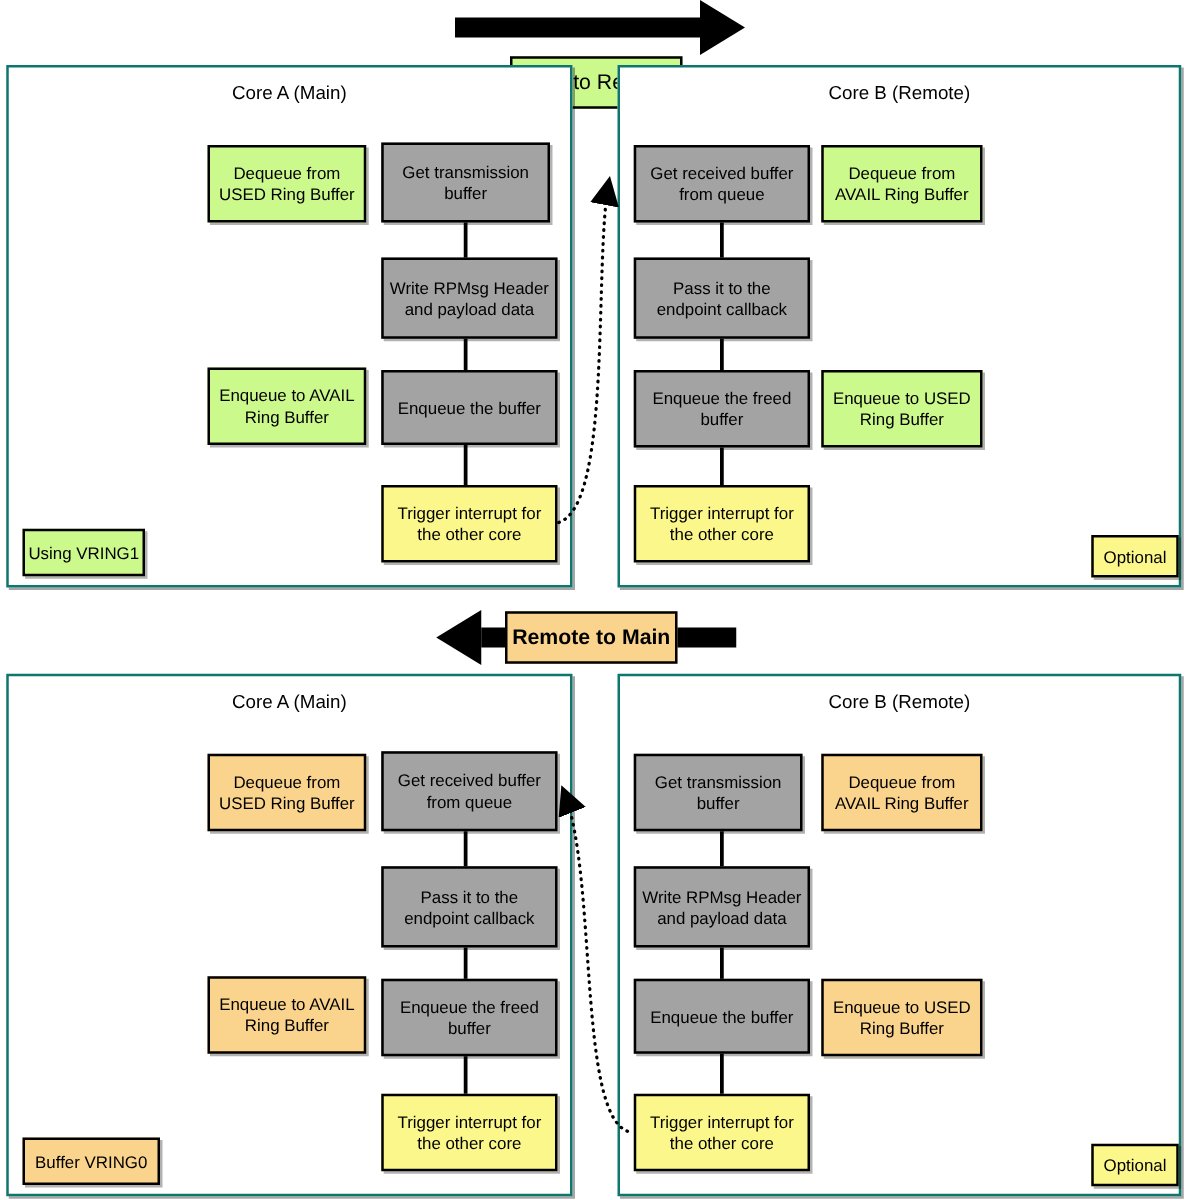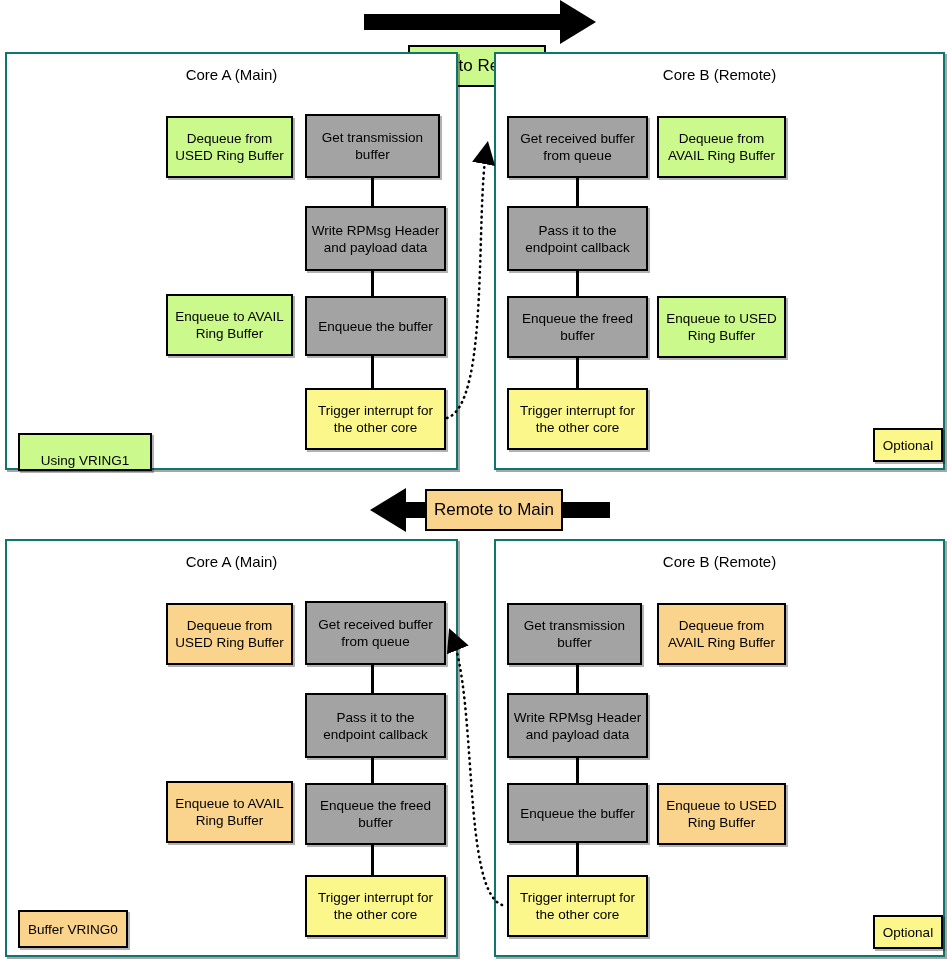--- a/index.html
+++ b/index.html
@@ -149,21 +149,21 @@
 
     <div class="box" style="left:298px; top:242px; width:141px; height:60px;">
       <span>Enqueue the buffer</span>
     </div>
     <div class="arrow-down" style="left:364px; top:302px; height:38px;"></div>
 
     <div class="box yellow" style="left:298px; top:334px; width:141px; height:62px;">
       <span>Trigger interrupt for the other core</span>
     </div>
 
-    <div class="box green" style="left:11px; top:379px; width:134px; height:38px;align-items:flex-end;">
+    <div class="box green" style="left:11px; top:369px; width:98px; height:38px;">
       <span>Using VRING1</span>
     </div>
   </div>
 
   <div class="panel" style="left:494px; top:52px; width:451px; height:418px;">
     <div class="panel-title">Core B (Remote)</div>
 
     <div class="box" style="left:11px; top:62px; width:141px; height:62px;">
       <span>Get received buffer from queue</span>
     </div>
@@ -188,21 +188,21 @@
     </div>
     <div class="box green" style="left:161px; top:242px; width:129px; height:62px;">
       <span>Enqueue to USED Ring Buffer</span>
     </div>
 
     <div class="box yellow" style="left:377px; top:374px; width:70px; height:34px;">
       <span>Optional</span>
     </div>
   </div>
 
-  <div class="banner" style="left:370px; top:488px; width:240px;">
+  <div class="banner" style="left:349px; top:488px; width:240px;font-weight:bold;">
     <div class="shaft" style="left:36px; width:204px;"></div>
     <div class="head head-left" style="left:0px;"></div>
     <div class="banner-label" style="left:55px; width:138px; background:#fad38c;">Remote to Main</div>
   </div>
 
   <div class="panel" style="left:5px; top:539px; width:453px; height:418px;">
     <div class="panel-title">Core A (Main)</div>
 
     <div class="box orange" style="left:159px; top:62px; width:127px; height:62px;">
       <span>Dequeue from USED Ring Buffer</span>

